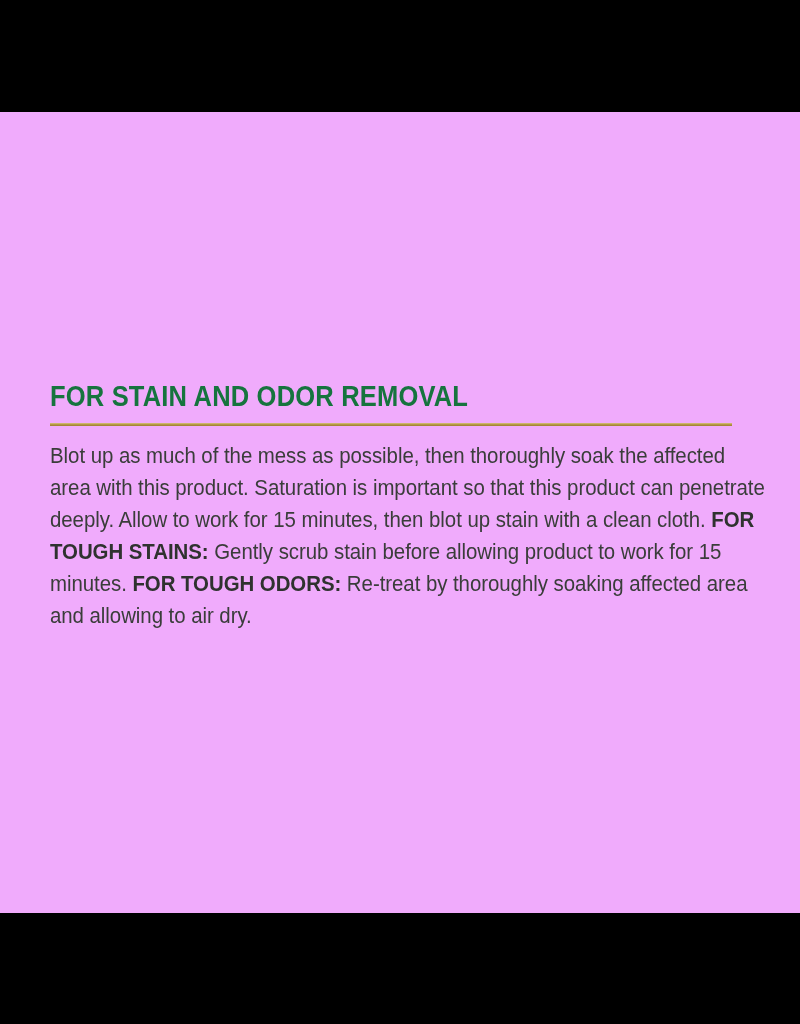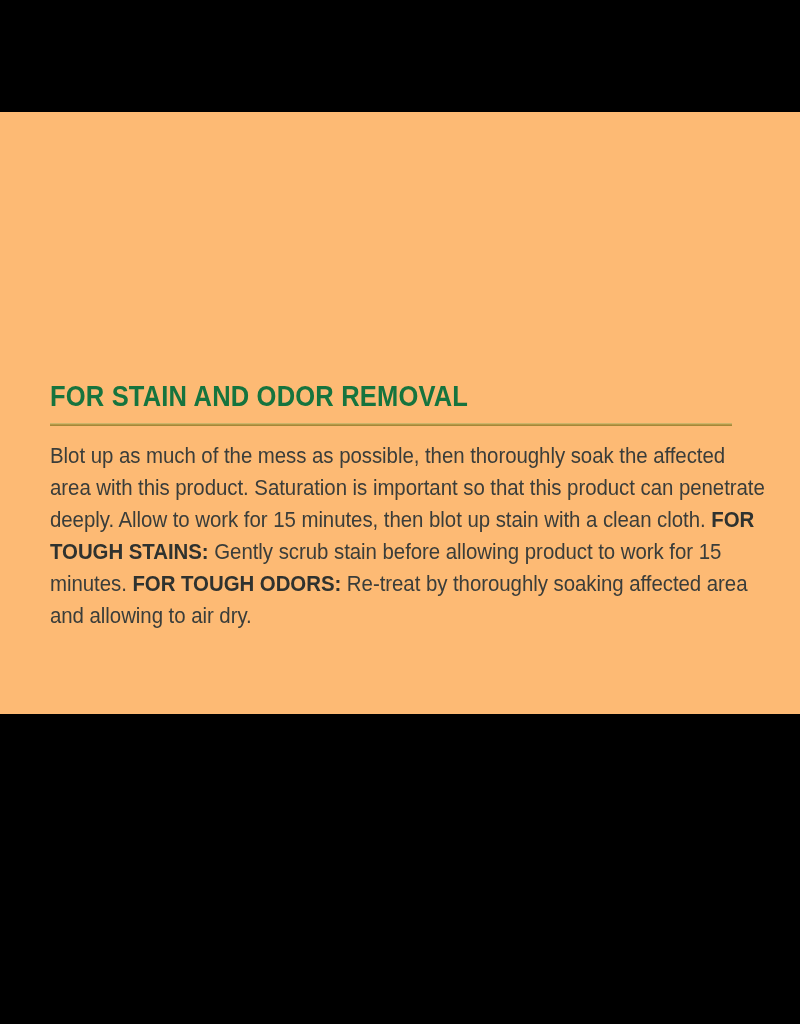--- a/index.html
+++ b/index.html
@@ -38,22 +38,22 @@
     height: 111px;
     background: #000000;
   }
 
   
   .panel {
     position: absolute;
     left: 0;
     top: 112px;
     width: 800px;
-    height: 602px;
-    background: #fdba74;
+    height: 801px;
+    background: #f0abfc;
   }
 
   .content-block {
     position: absolute;
     left: 50px;
     top: 270px;
     width: 716px;
   }
 
   .section-heading {

